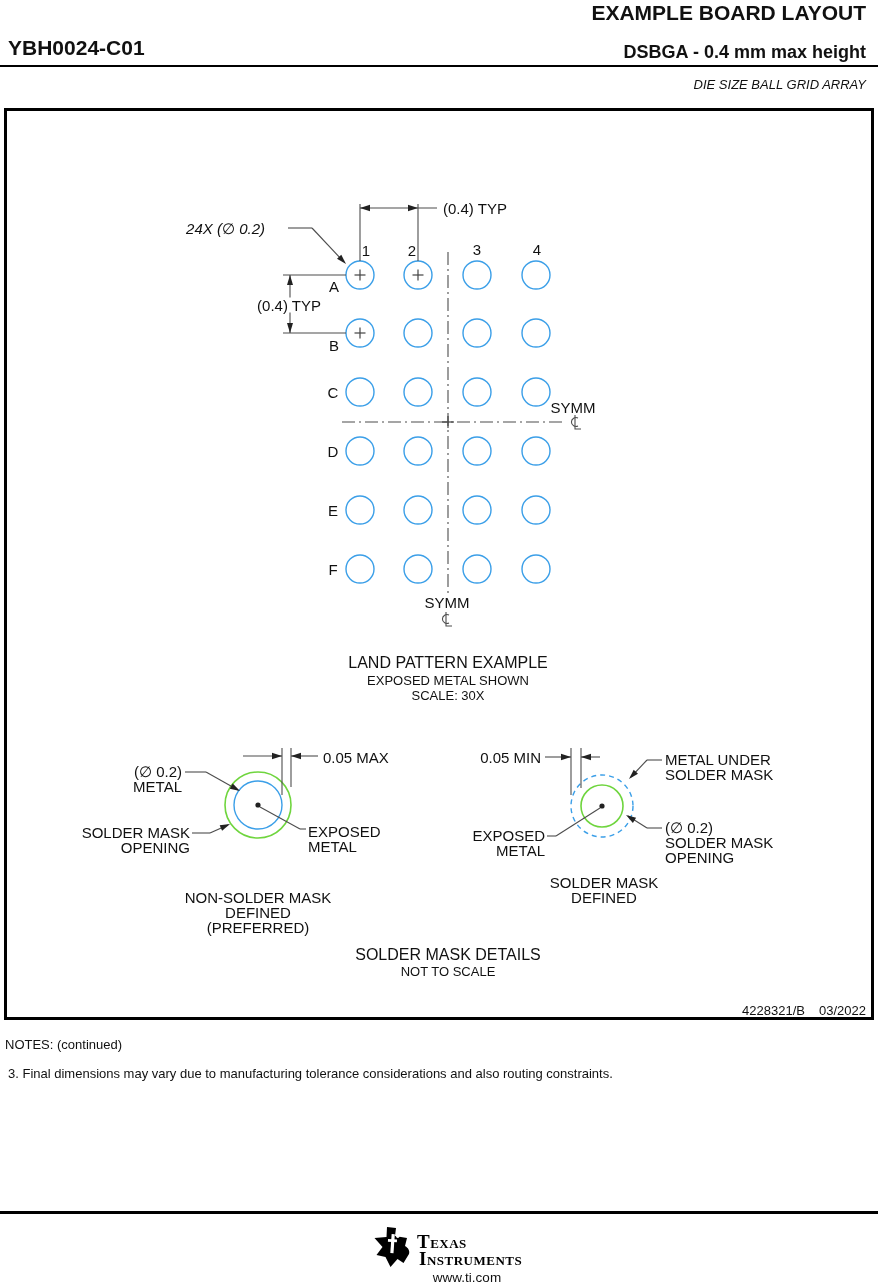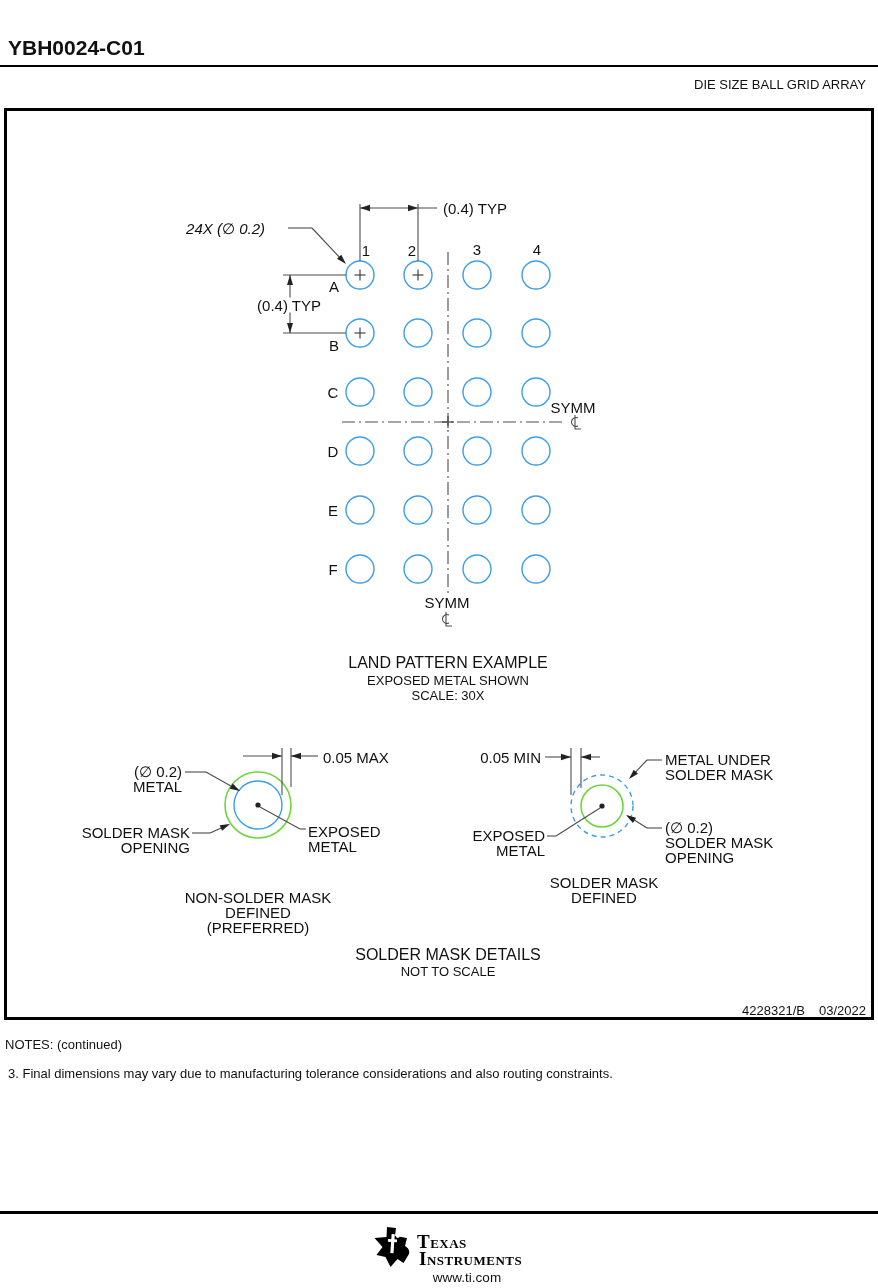--- a/index.html
+++ b/index.html
@@ -26,23 +26,25 @@
   .bg{background:#fff;padding:0 2px;}
   .brand{font-family:"Liberation Serif","DejaVu Serif",serif;font-variant:small-caps;
          font-weight:bold;letter-spacing:.5px;color:#000;}
   .gap{display:inline-block;width:14px;}
 </style>
 </head>
 <body>
 
 <div class="page">
 
+  <div class="abs b" style="right:12px;top:1px;font-size:21px;line-height:24px;">EXAMPLE BOARD LAYOUT</div>
   <div class="abs b" style="left:8px;top:36px;font-size:21px;line-height:24px;">YBH0024-C01</div>
+  <div class="abs b" style="right:12px;top:41px;font-size:18px;line-height:22px;">DSBGA - 0.4 mm max height</div>
   <div class="rule" style="top:65px;height:2px;"></div>
-  <div class="abs" style="right:12px;top:77px;font-size:13px;">DIE SIZE BALL GRID ARRAY</div>
+  <div class="abs" style="right:12px;top:77px;font-size:13px;font-style:italic;">DIE SIZE BALL GRID ARRAY</div>
 
   <div class="frame"></div>
 
   <svg class="overlay" width="878" height="1288" viewBox="0 0 878 1288">
 
     <g>
       <circle class="ball" cx="360" cy="275" r="14"></circle>
       <circle class="ball" cx="418" cy="275" r="14"></circle>
       <circle class="ball" cx="477" cy="275" r="14"></circle>
       <circle class="ball" cx="536" cy="275" r="14"></circle>

